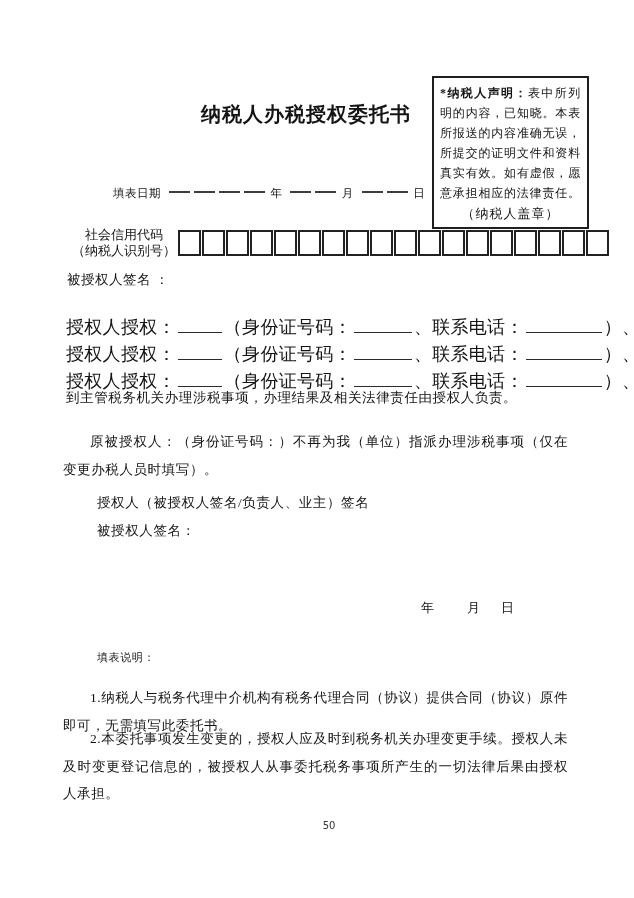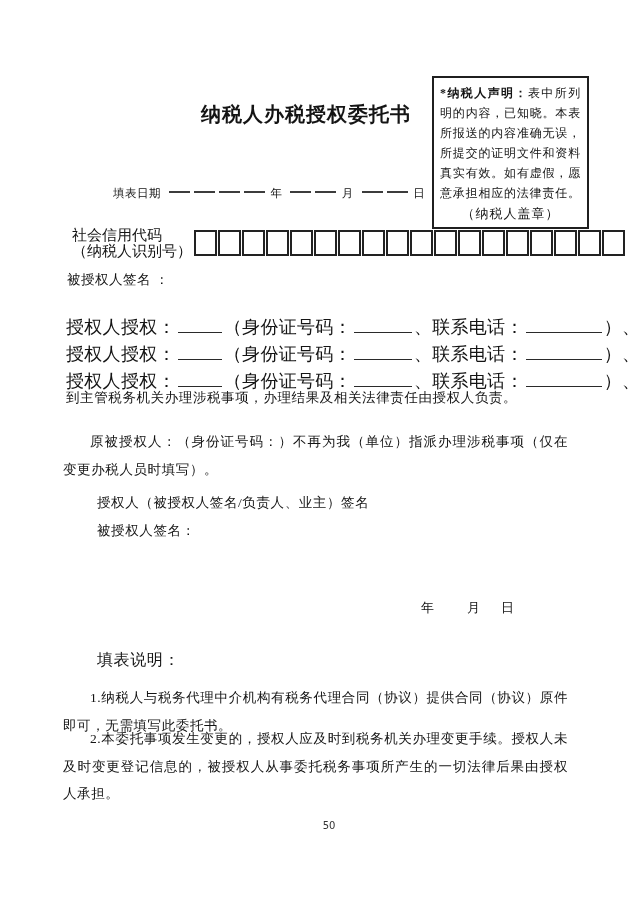--- a/index.html
+++ b/index.html
@@ -22,21 +22,21 @@
     vertical-align:4px; margin:0 2px;
   }
   .dash.first { margin-left:8px; }
   .decl-box {
     position:absolute; left:432px; top:76px; width:157px;
     border:2px solid #1f1f1f; padding:5px 6px 3px 6px;
     font-size:12px; line-height:20px; letter-spacing:0.8px; text-align:justify;
   }
   .decl-seal { text-align:center; font-size:13px; letter-spacing:1px; margin-top:1px; }
   .code-row { position:absolute; top:227px; left:72px; display:flex; align-items:center; }
-  .code-label { font-size:15px; line-height:16px; text-align:left; white-space:nowrap; }
+  .code-label { font-size:13px; line-height:16px; text-align:center; white-space:nowrap; }
   .boxes { margin-left:2px; white-space:nowrap; font-size:0; }
   .cbox {
     display:inline-block; width:23px; height:26px;
     border:2px solid #222; margin-right:1px; background:#fff;
   }
   .name-row { position:absolute; top:271px; left:67px; font-size:13.5px; letter-spacing:0.5px; }
   .auth-line { position:absolute; left:66px; font-size:18px; white-space:nowrap; letter-spacing:0.3px; }
   .auth-1 { top:315px; } .auth-2 { top:342px; } .auth-3 { top:369px; }
   .blank {
     display:inline-block; border-bottom:1.3px solid #2a2a2a; height:13px;
@@ -49,21 +49,21 @@
   .para {
     position:absolute; left:63px; width:505px; font-size:13.5px;
     line-height:27.5px; text-align:justify; letter-spacing:0.6px;
   }
   .indent { text-indent:2em; }
   .revoke { top:417px;margin-top:11px; }
   .sign-line { position:absolute; left:97px; font-size:13.5px; letter-spacing:0.6px; white-space:nowrap; }
   .sign-1 { top:494px; } .sign-2 { top:522px; }
   .ymd { position:absolute; top:599px; left:421px; font-size:13px; white-space:nowrap; }
   .ymd .y { margin-right:33px; } .ymd .m { margin-right:21px; }
-  .instr-head { position:absolute; top:650px; left:97px; font-size:16px; letter-spacing:0.6px; }
+  .instr-head { position:absolute; top:650px; left:97px; font-size:11px; letter-spacing:0.6px; }
   .instr-1 { top:684px; }
   .instr-2 { top:725px; }
   .pagenum {
     position:absolute; top:820px; left:12px; width:634px; text-align:center;
     font-family:"DejaVu Sans","Liberation Sans",sans-serif; font-size:10px; color:#333;
   }
 </style>
 </head>
 <body>
 

